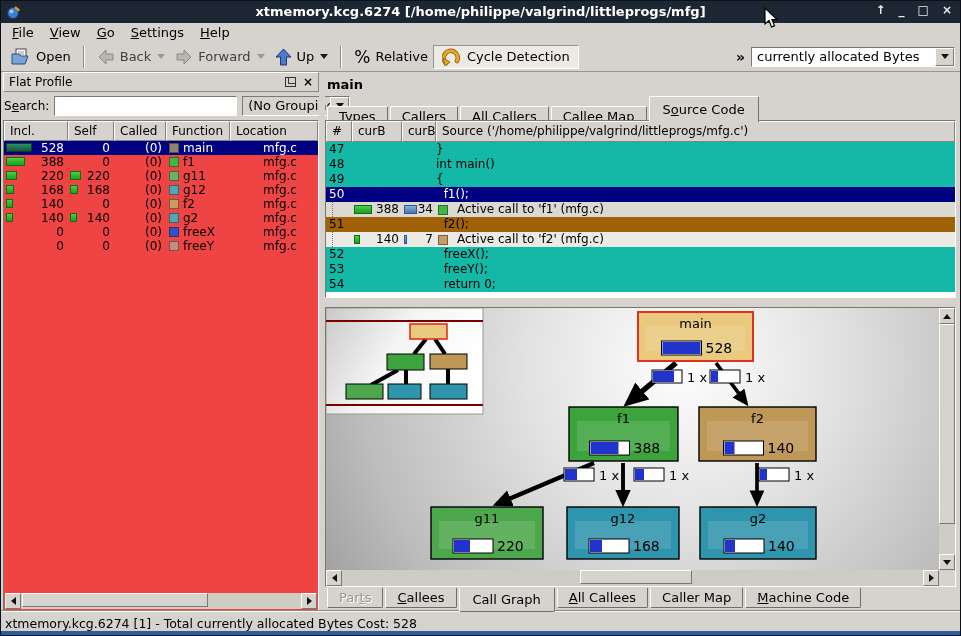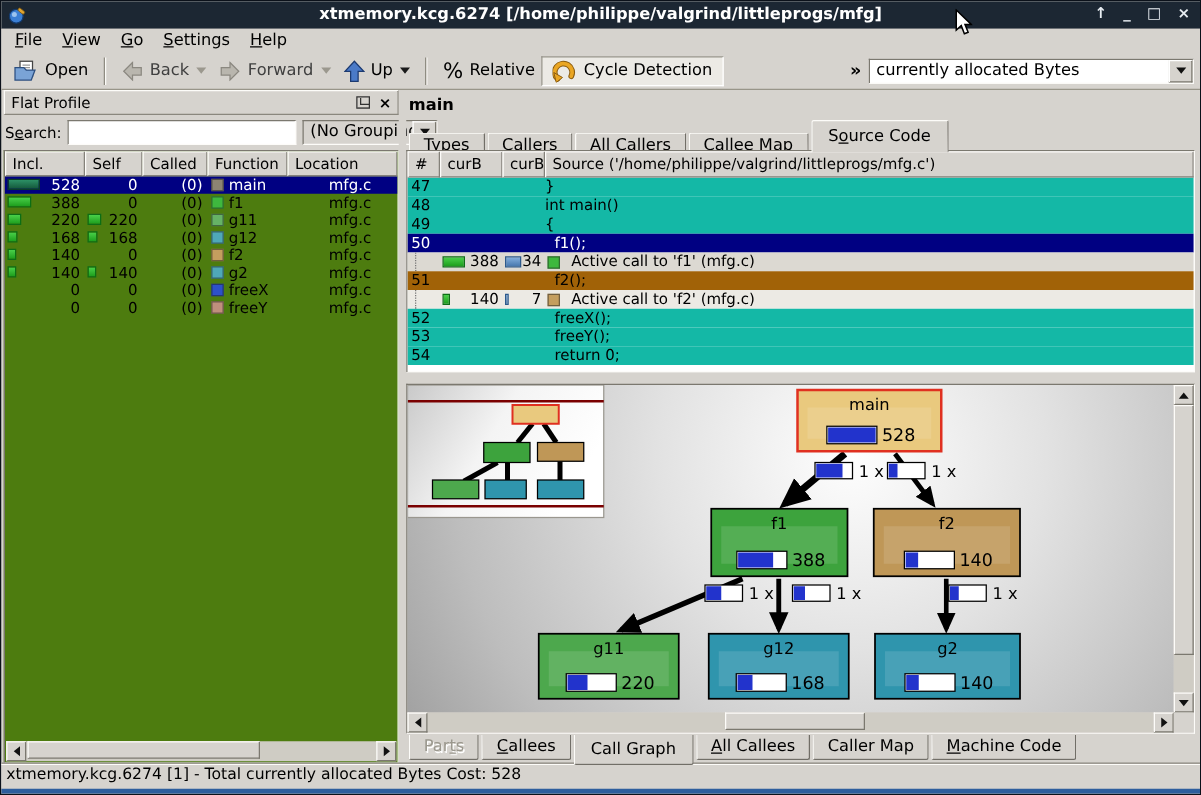--- a/index.html
+++ b/index.html
@@ -20,31 +20,31 @@
   .tbtn{display:flex;align-items:center;gap:5px;padding:2px 5px;font-size:13px;white-space:nowrap;}
   .tbtn.disabled{color:#404040;}
   .tsep{width:0;height:22px;border-left:1px solid #8f8c82;border-right:1px solid #fbfaf7;margin:0 7px;}
   .chev{width:0;height:0;border-left:4px solid transparent;border-right:4px solid transparent;border-top:5px solid #1a1a1a;margin-left:1px;}
   .chev.dis{border-top-color:#9b988e;}
   #cycle-btn{background:#eceae5;border:1px solid;border-color:#96938a #ffffff #ffffff #96938a;padding:2px 8px;}
   #overflow{margin-left:auto;font-weight:bold;font-size:14px;padding-right:6px;}
   .combo{display:flex;align-items:stretch;background:#fff;border:1px solid;border-color:#7b786f #fdfcf9 #fdfcf9 #7b786f;height:20px;box-sizing:border-box;}
   .combo .val{padding:1px 5px;white-space:nowrap;overflow:hidden;flex:1;font-size:13px;}
   .combo .cbtn{width:17px;background:#d6d3ce;border:1px solid;border-color:#fff #7b786f #7b786f #fff;display:flex;align-items:center;justify-content:center;}
-  #metric-combo{width:260px;}
+  #metric-combo{width:204px;}
   
   #dock{position:absolute;left:2px;top:71px;width:316px;height:539px;}
   #dock-title{height:20px;display:flex;align-items:center;padding:0 5px;border:1px solid;border-color:#fdfcf9 #8a877e #8a877e #fdfcf9;box-sizing:border-box;gap:16px;}
   #dock-btns{margin-left:auto;display:flex;gap:7px;align-items:center;}
   .float-ico{width:9px;height:8px;border:1px solid #333;box-shadow:inset 2px -2px 0 #d6d3ce, inset 3px -3px 0 #333;}
   .x-ico{font-size:12px;line-height:10px;font-weight:bold;}
   #search-row{height:27px;display:flex;align-items:center;gap:5px;padding:3px 1px;box-sizing:border-box;}
   #search-input{flex:1;height:20px;background:#fff;border:1px solid;border-color:#7b786f #fdfcf9 #fdfcf9 #7b786f;box-sizing:border-box;}
   #grouping-combo{width:108px;}
-  #fp-list{position:absolute;left:0;top:48px;right:0;bottom:0;background:#4d7c0f;border:1px solid;border-color:#7b786f #fdfcf9 #fdfcf9 #7b786f;overflow:hidden;}
+  #fp-list{position:absolute;left:0;top:48px;right:0;bottom:0;background:#ef4444;border:1px solid;border-color:#7b786f #fdfcf9 #fdfcf9 #7b786f;overflow:hidden;}
   #fp-header{display:flex;height:20px;}
   .hcell{background:#d6d3ce;border:1px solid;border-color:#fdfcf9 #84817a #84817a #fdfcf9;padding:2px 5px;box-sizing:border-box;white-space:nowrap;overflow:hidden;}
   .w-incl{width:64px;} .w-self{width:46px;} .w-called{width:52px;} .w-func{width:64px;} .w-loc{flex:1;}
   .fp-row{display:flex;height:14px;line-height:14px;align-items:center;}
   .fp-row.sel{background:#000082;color:#fff;}
   .cell{box-sizing:border-box;white-space:nowrap;overflow:hidden;}
   .c-num{position:relative;text-align:right;padding-right:4px;}
   .gbar{position:absolute;left:2px;top:2px;height:9px;background:linear-gradient(#49d049,#1d9e1d);border:1px solid #0d6e15;box-sizing:border-box;}
   .gbar.dark{background:linear-gradient(#2c9065,#14573b);border-color:#0a3c27;}
   .c-func{display:flex;align-items:center;gap:4px;padding-left:3px;}
@@ -90,21 +90,21 @@
   #graph-hsb{left:0;right:16px;bottom:0;height:16px;display:flex;}
   #graph-hsb .track{position:relative;flex:1;}
   #graph-corner{position:absolute;right:0;bottom:0;width:16px;height:16px;background:#d6d3ce;}
   
   #bottom-tabs{position:absolute;left:326px;top:587px;right:4px;height:24px;}
   .btab{position:relative;display:inline-block;padding:2px 11px;margin-right:2px;background:#d6d3ce;
         border:1px solid;border-color:#fdfcf9 #716e67 #716e67 #fdfcf9;border-top:none;border-radius:0 0 2px 2px;font-size:13px;vertical-align:top;}
   .btab.active{padding:4px 13px;z-index:3;}
   .btab.disabled{color:#9b988e;text-shadow:1px 1px 0 #fff;}
   
-  #statusbar{position:absolute;left:0;right:0;bottom:4px;height:20px;background:#d6d3ce;border-top:1px solid #8a877f;box-shadow:inset 0 1px 0 #fdfcf9;display:flex;align-items:flex-start;padding-left:4px;font-size:12.5px;}
+  #statusbar{position:absolute;left:0;right:0;bottom:4px;height:20px;background:#d6d3ce;border-top:1px solid #8a877f;box-shadow:inset 0 1px 0 #fdfcf9;display:flex;align-items:flex-end;padding-left:4px;font-size:12.5px;}
   #bottom-strip{position:absolute;left:0;right:0;bottom:0;height:4px;background:#2e5e9d;}
   #mouse-cursor{position:absolute;left:763px;top:6px;z-index:50;}
   u{text-decoration:underline;}
 </style>
 </head>
 <body>
 
 <div id="win">
 
   <div id="titlebar">

